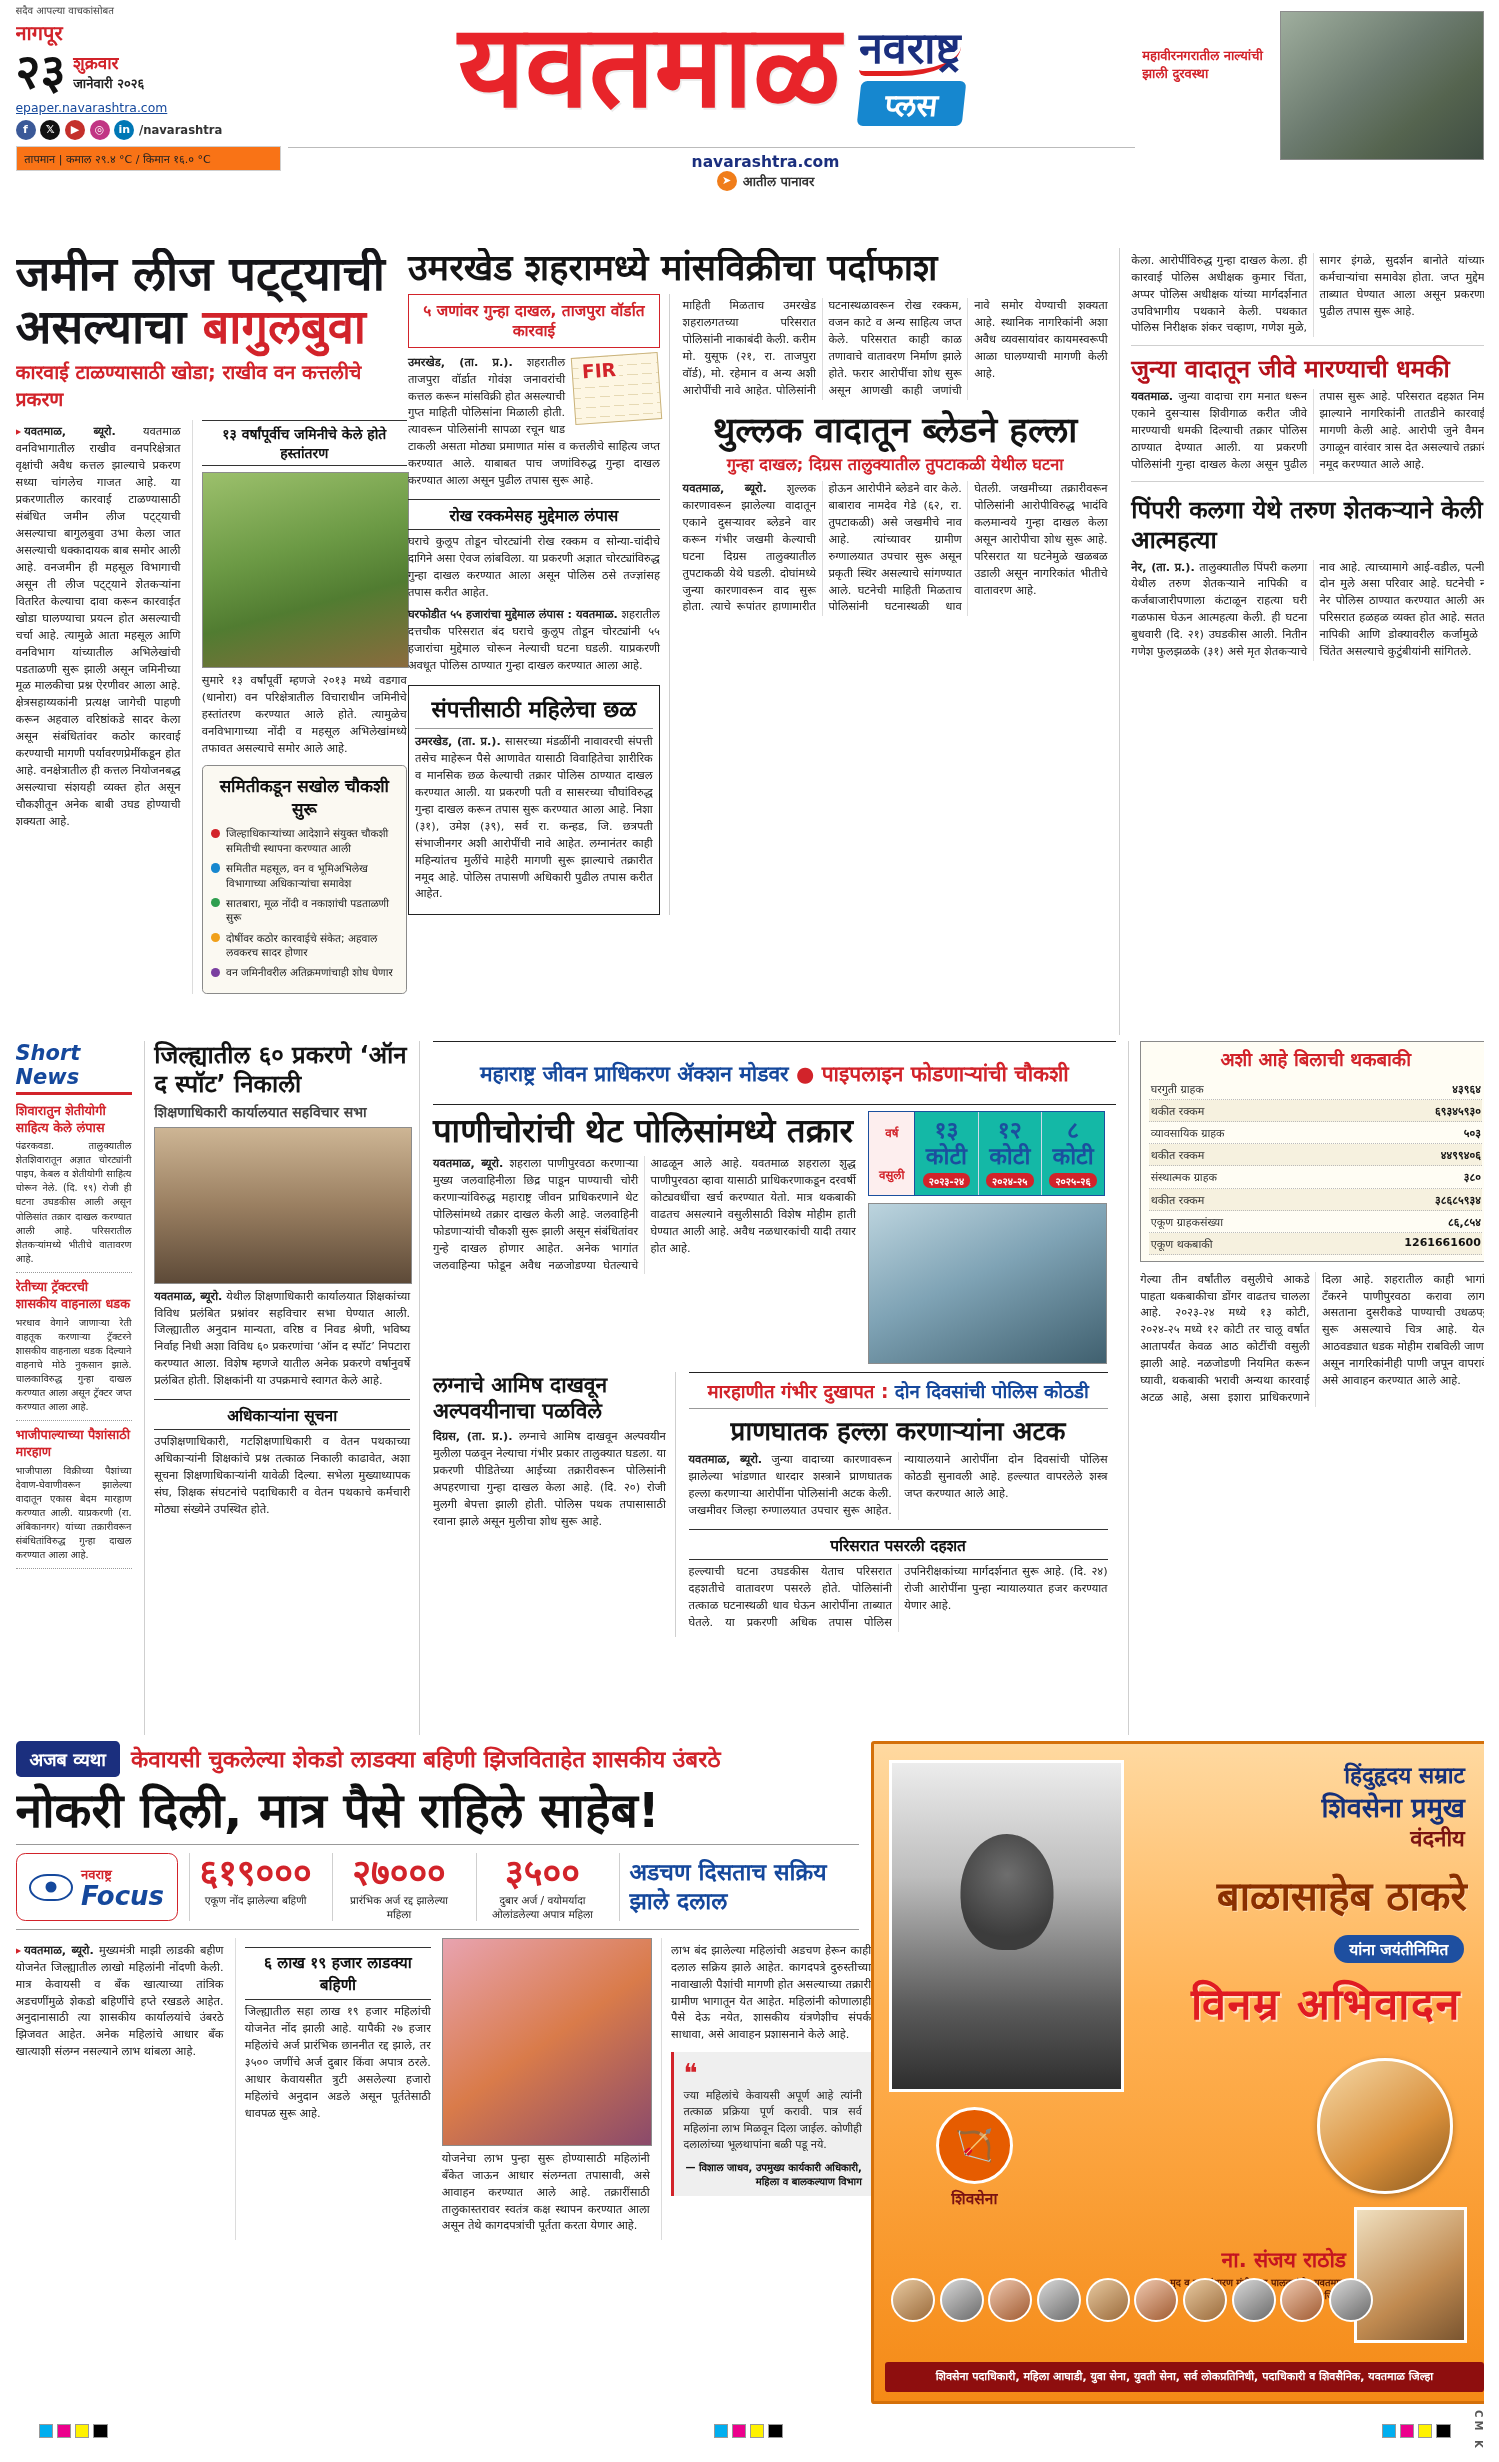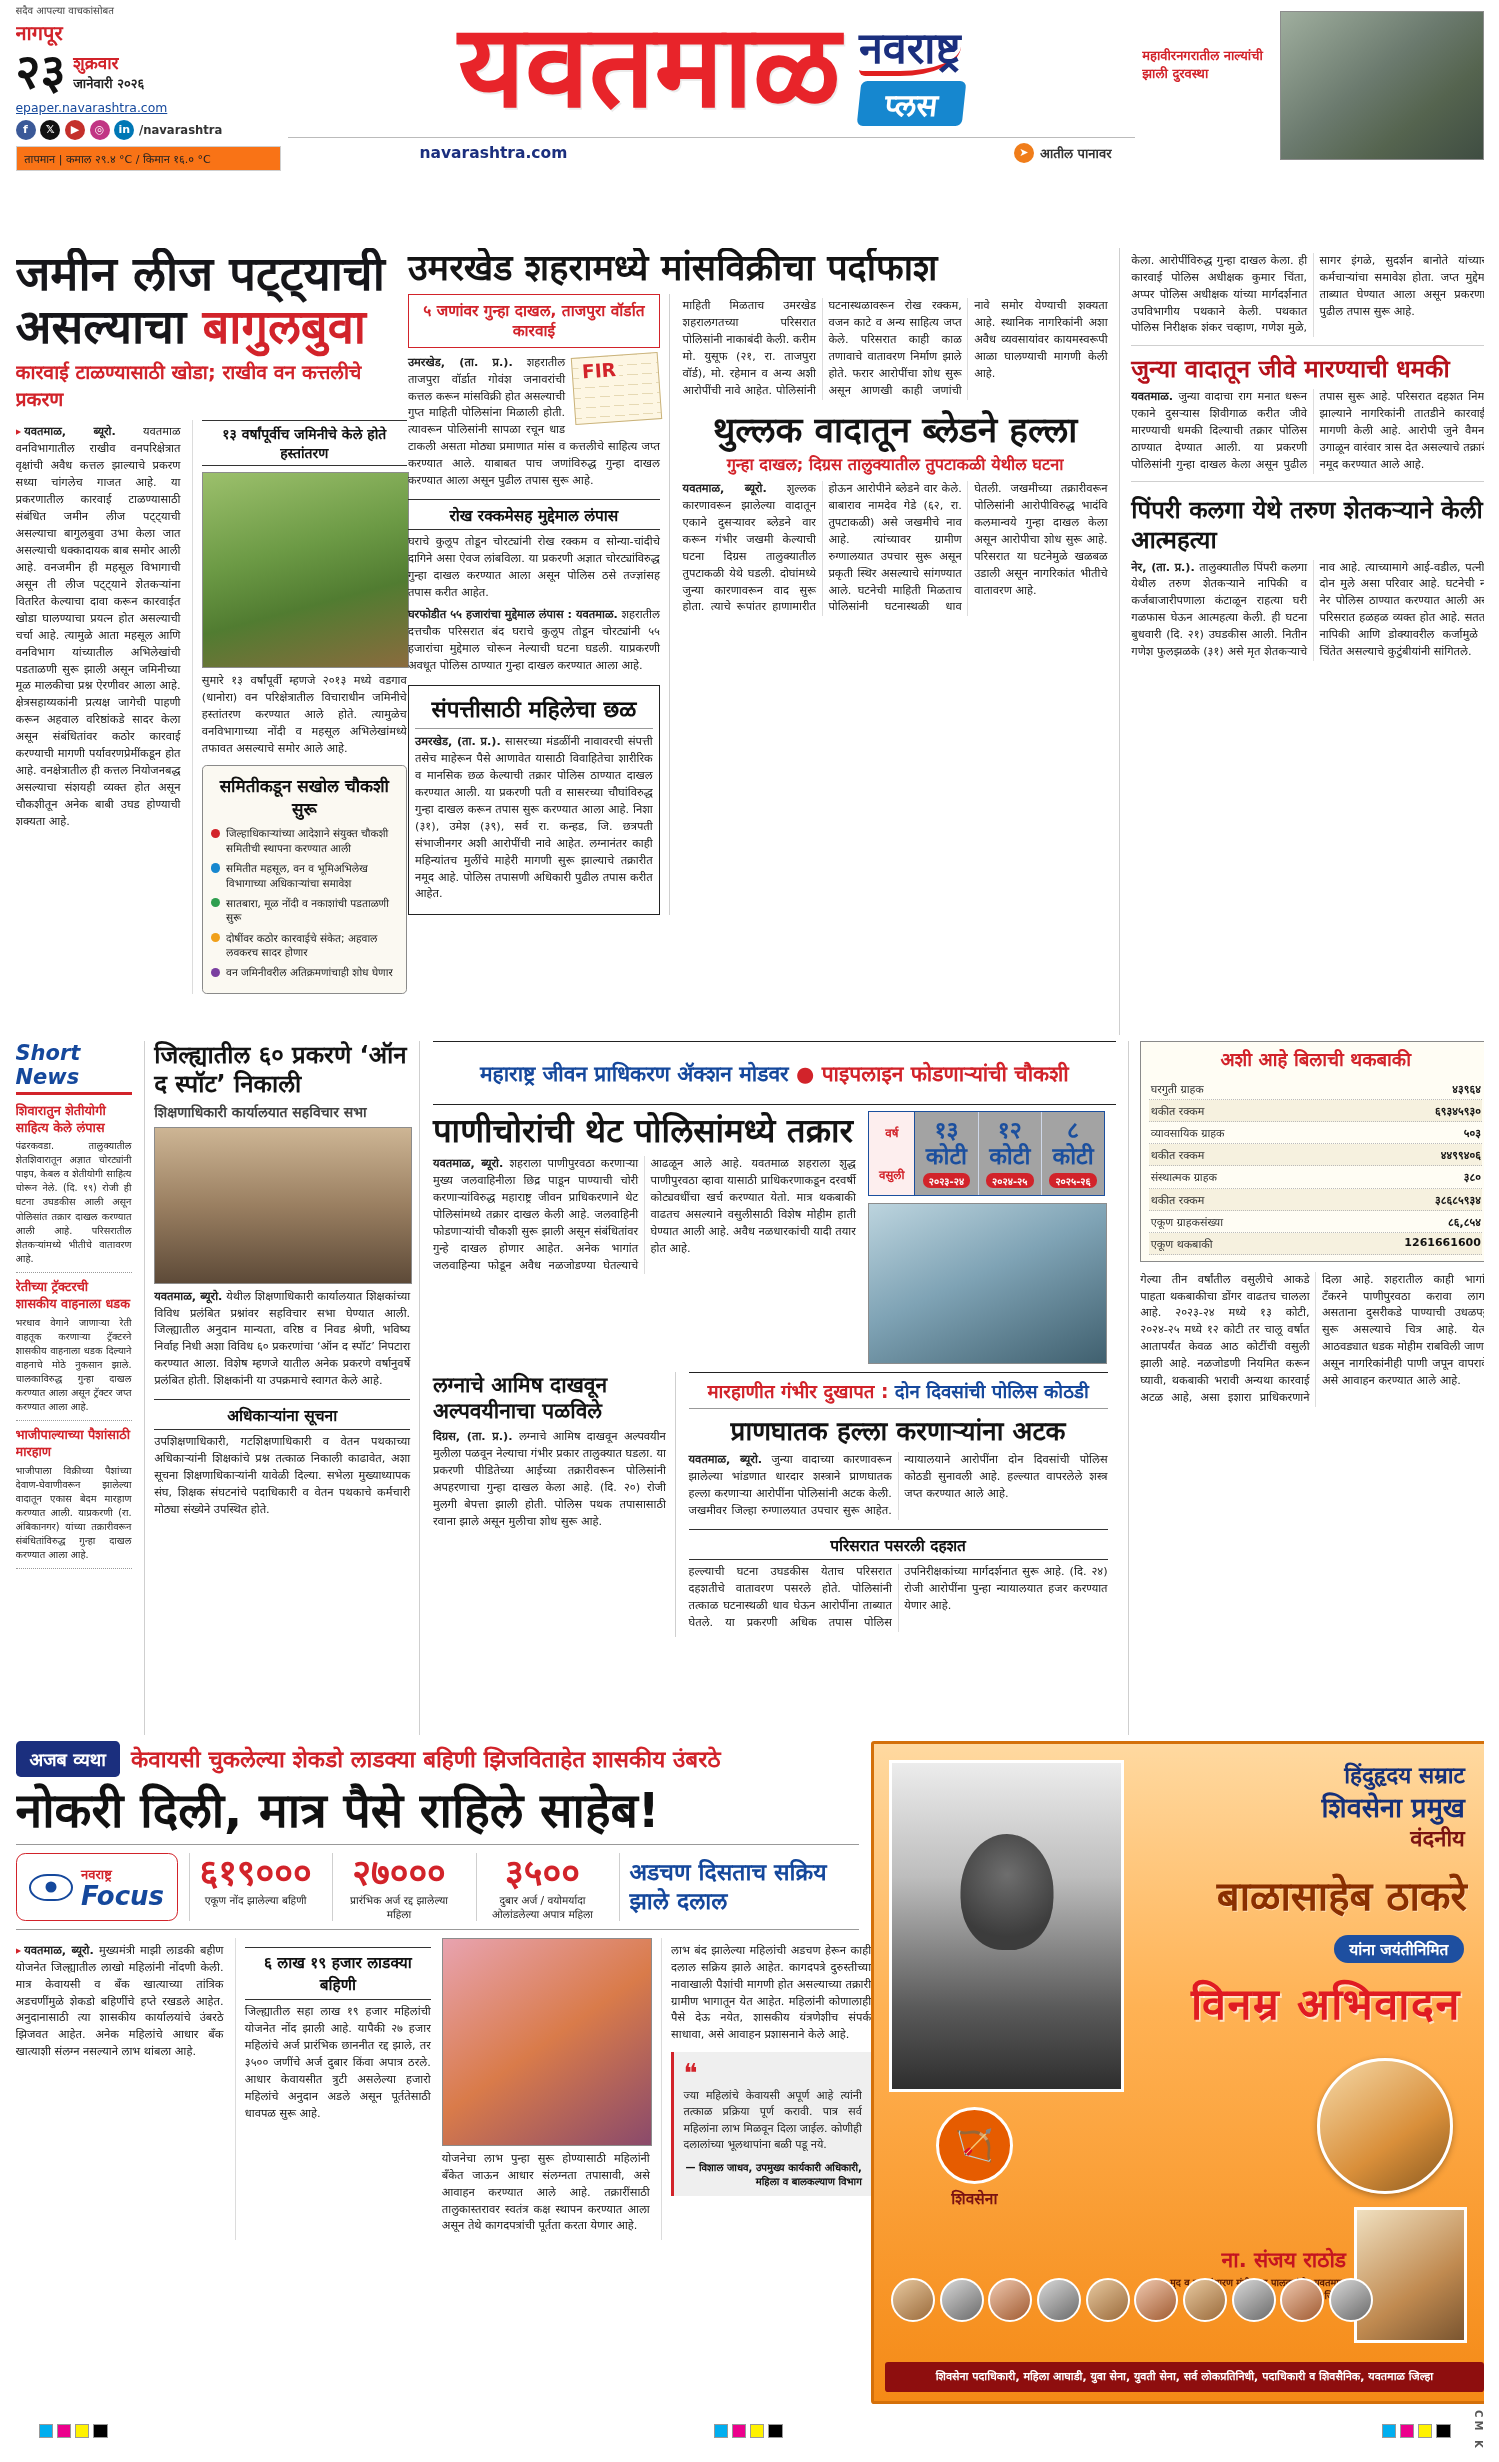--- a/index.html
+++ b/index.html
@@ -41,21 +41,21 @@
   .masthead-wrap{flex:1;text-align:center;padding-top:6.2px;}
   .masthead-row{display:flex;justify-content:center;align-items:center;gap:18.6px;}
   .masthead-title{font-size:115px;line-height:1.05;font-weight:bold;color:#e8242a;
                   text-shadow:1.6px 1.6px 0 rgba(0,0,0,.08);}
   .brand{display:flex;flex-direction:column;align-items:flex-start;gap:4.7px;margin-top:20px;}
   .brand-top{font-size:43px;font-weight:bold;color:#1b2f7e;border-bottom:5.4px solid #e02020;
              border-radius:0 0 60% 6.2px;padding-bottom:1.6px;line-height:1;}
   .brand-plus{background:#1687cf;color:#fff;font-weight:bold;font-size:31px;padding:1.6px 26px;
               border-radius:6.2px;transform:skewX(-6deg);}
   .under-mast{display:flex;justify-content:space-between;align-items:center;
-              border-top:0.8px solid #bbb;margin-top:10px;padding:4.7px 23px 0 132px;}
+              border-top:0.8px solid #bbb;margin-top:20px;padding:4.7px 23px 0 132px;flex-direction:column;}
   .website{color:#1b2f7e;font-weight:bold;font-size:15.5px;}
   .inner-link{display:flex;align-items:center;gap:6.2px;font-size:13px;font-weight:bold;color:#333;cursor:pointer;}
   .orange-dot{width:20px;height:20px;border-radius:50%;background:#f07d1a;color:#fff;display:flex;
               align-items:center;justify-content:center;font-size:11px;}
   .orange-dot::before{content:"➤";}
   .hdr-right{width:349px;display:flex;gap:9.3px;justify-content:flex-end;}
   .hdr-caption-col{width:128px;padding-top:47px;}
   .photo-caption{color:#d2232a;font-weight:bold;font-size:13px;line-height:1.35;}
   .hdr-photo{width:202px;height:147px;border:0.8px solid #8c8c8c;margin-top:11px;
              background:linear-gradient(140deg,#9fae9e 0%,#6b7a6e 45%,#55644f 70%,#3f4d42 100%);}
@@ -118,21 +118,21 @@
   .sixty-head{font-size:24px;font-weight:bold;color:#141414;margin:0 0 3.1px;line-height:1.2;}
   .sixty-sub{font-size:14px;font-weight:bold;color:#444;margin:0 0 6.2px;}
   .photo-meeting{height:155px;background:linear-gradient(180deg,#cdb594 0%,#9a7f61 50%,#5d4a38 100%);}
 
   .mjp-banner{border-top:1.9px solid #222;border-bottom:1.9px solid #222;text-align:center;
               padding:17px 0;font-size:21px;font-weight:bold;margin-bottom:6.2px;}
   .water-row{display:flex;gap:12.4px;}
   .water-left{width:423px;flex:none;}
   .water-right{width:237px;flex:none;}
   .water-head{font-size:33px;font-weight:bold;color:#141414;margin:1.6px 0 6.2px;line-height:1.12;}
-  .stats{display:flex;border:1.6px solid #1b4f9e;background:#a3a3a3;}
+  .stats{display:flex;border:1.6px solid #1b4f9e;background:#14b8a6;}
   .stats-labels{width:45px;background:#fdeeee;display:flex;flex-direction:column;justify-content:space-around;
                 align-items:center;color:#d2232a;font-weight:bold;font-size:11.6px;border-right:0.8px solid #1b4f9e;}
   .stat-cell{flex:1;text-align:center;padding:6.2px 1.6px;border-right:0.8px solid #cfd8ea;}
   .stat-cell:last-child{border-right:none;}
   .stat-value{color:#1b4f9e;font-weight:bold;font-size:23px;line-height:1.1;}
   .stat-year{display:inline-block;background:#d2232a;color:#fff;font-size:10px;border-radius:7px;
              padding:0.8px 6.2px;margin-top:3.9px;font-weight:bold;}
   .photo-water{height:159px;margin-top:7.8px;background:linear-gradient(155deg,#bcd4de 0%,#7fa3b5 45%,#40606f 100%);}
   .water-bottom{display:flex;gap:12.4px;margin-top:7.8px;}
   .lagn-col{width:233px;flex:none;border-right:0.8px solid #cfcfcf;padding-right:9.3px;}

